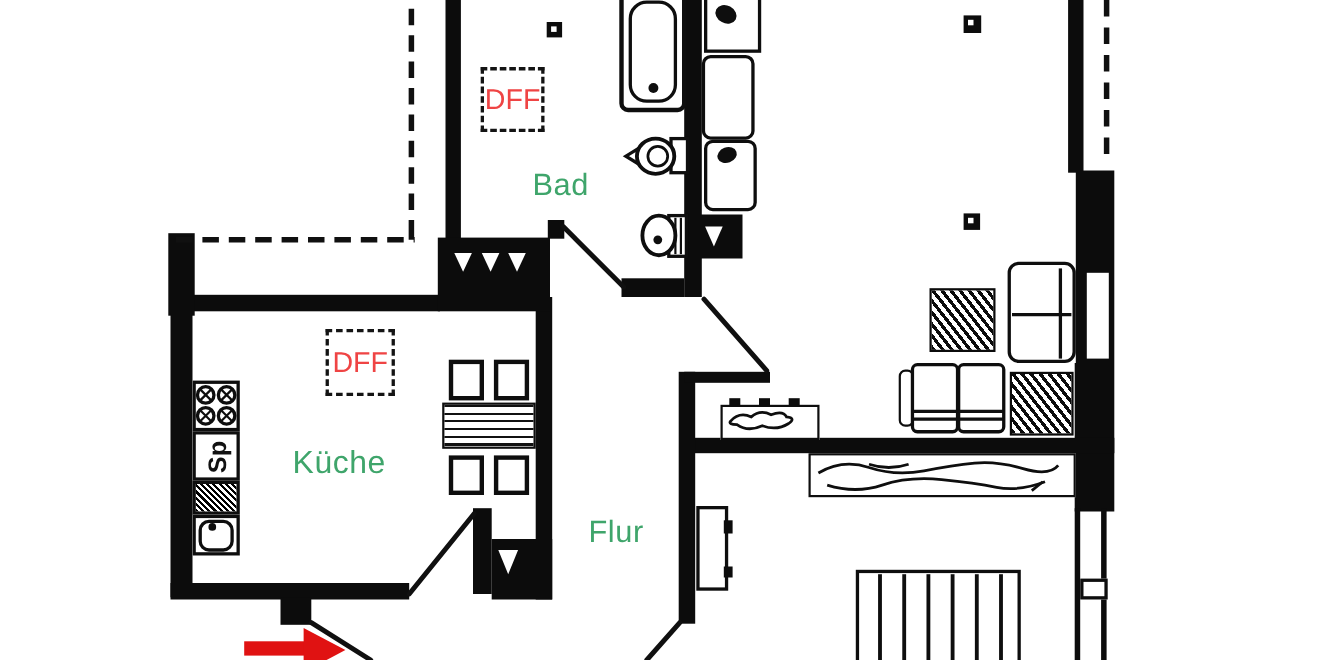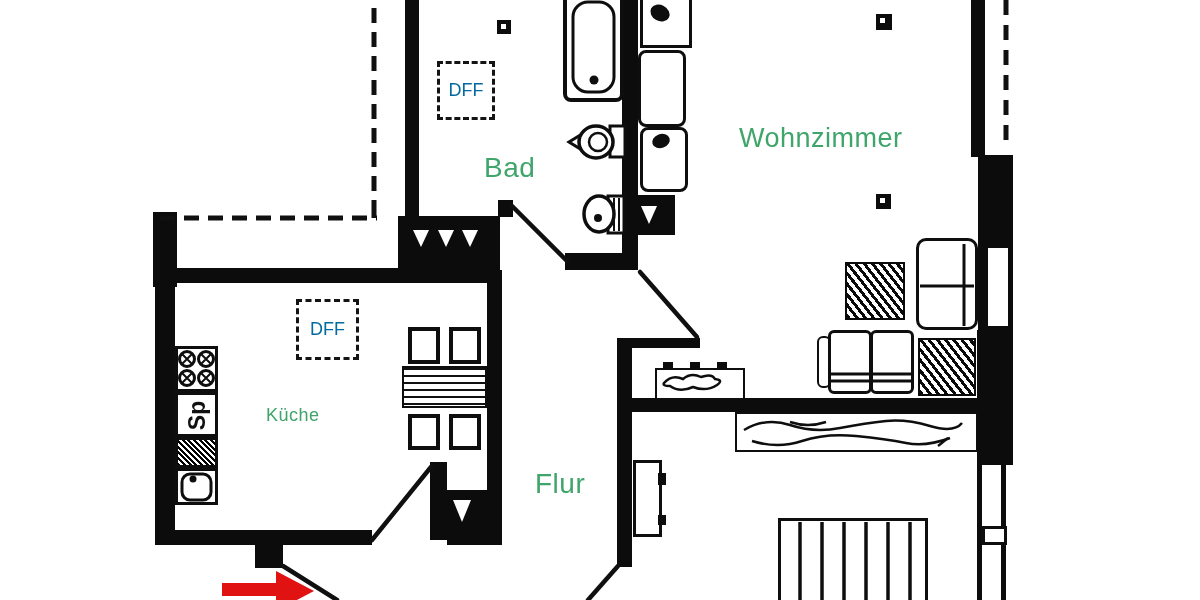--- a/index.html
+++ b/index.html
@@ -1,21 +1,21 @@
 <!DOCTYPE html>
 <html><head>
 <meta charset="utf-8">
 <style>
   html,body{margin:0;padding:0;background:#fff;}
   .plan{position:relative;width:1200px;height:600px;background:#fff;overflow:hidden;
         font-family:"Liberation Sans",sans-serif;}
   .w{position:absolute;background:#0c0c0c;}
   .room-label{position:absolute;color:#3FA56B;font-size:27px;letter-spacing:.5px;white-space:nowrap;}
   .dff-box{position:absolute;border:3px dashed #141414;display:flex;align-items:center;justify-content:center;
-           color:#0369a1;font-size:18px;overflow:visible;}
+           color:#ef4444;font-size:26px;overflow:visible;}
   .furn{position:absolute;background:#fff;border:3px solid #0e0e0e;box-sizing:border-box;}
   .hatch{position:absolute;border:2px solid #0b0b0b;box-sizing:border-box;
          background:repeating-linear-gradient(52deg,#0b0b0b 0 3px,#fff 3px 6.5px);}
   .speckle{background:repeating-linear-gradient(45deg,#000 0 2px,#fff 2px 4px);}
   .grain{background:repeating-linear-gradient(180deg,#111 0 2px,#fff 2px 7px);}
   .tri-down{position:absolute;width:0;height:0;border-left:8px solid transparent;
             border-right:8px solid transparent;border-top:17px solid #fff;}
   .post{position:absolute;background:#0c0c0c;}
   .post > span{position:absolute;left:4px;top:4px;width:5px;height:5px;background:#fff;display:block;}
   .svg-layer{position:absolute;left:0;top:0;pointer-events:none;}
@@ -195,17 +195,16 @@
   <div class="arrow-head" style="left:276px;top:571px"></div>
 
   <div class="dff-box" style="left:437px;top:61px;width:52px;height:53px">
     <span>DFF</span>
   </div>
   <div class="dff-box" style="left:296px;top:299px;width:57px;height:55px">
     <span>DFF</span>
   </div>
 
   <div class="room-label" style="left:484px;top:152px;font-size:28px">Bad</div>
-  <div class="room-label" style="left:739px;top:123px">Wohnzimmer</div>
-  <div class="room-label" style="left:266px;top:405px;font-size:18px">Küche</div>
+  <div class="room-label" style="left:266px;top:405px;font-size:29px">Küche</div>
   <div class="room-label" style="left:535px;top:468px;font-size:28px">Flur</div>
 
 </div>
 
 </body></html>

